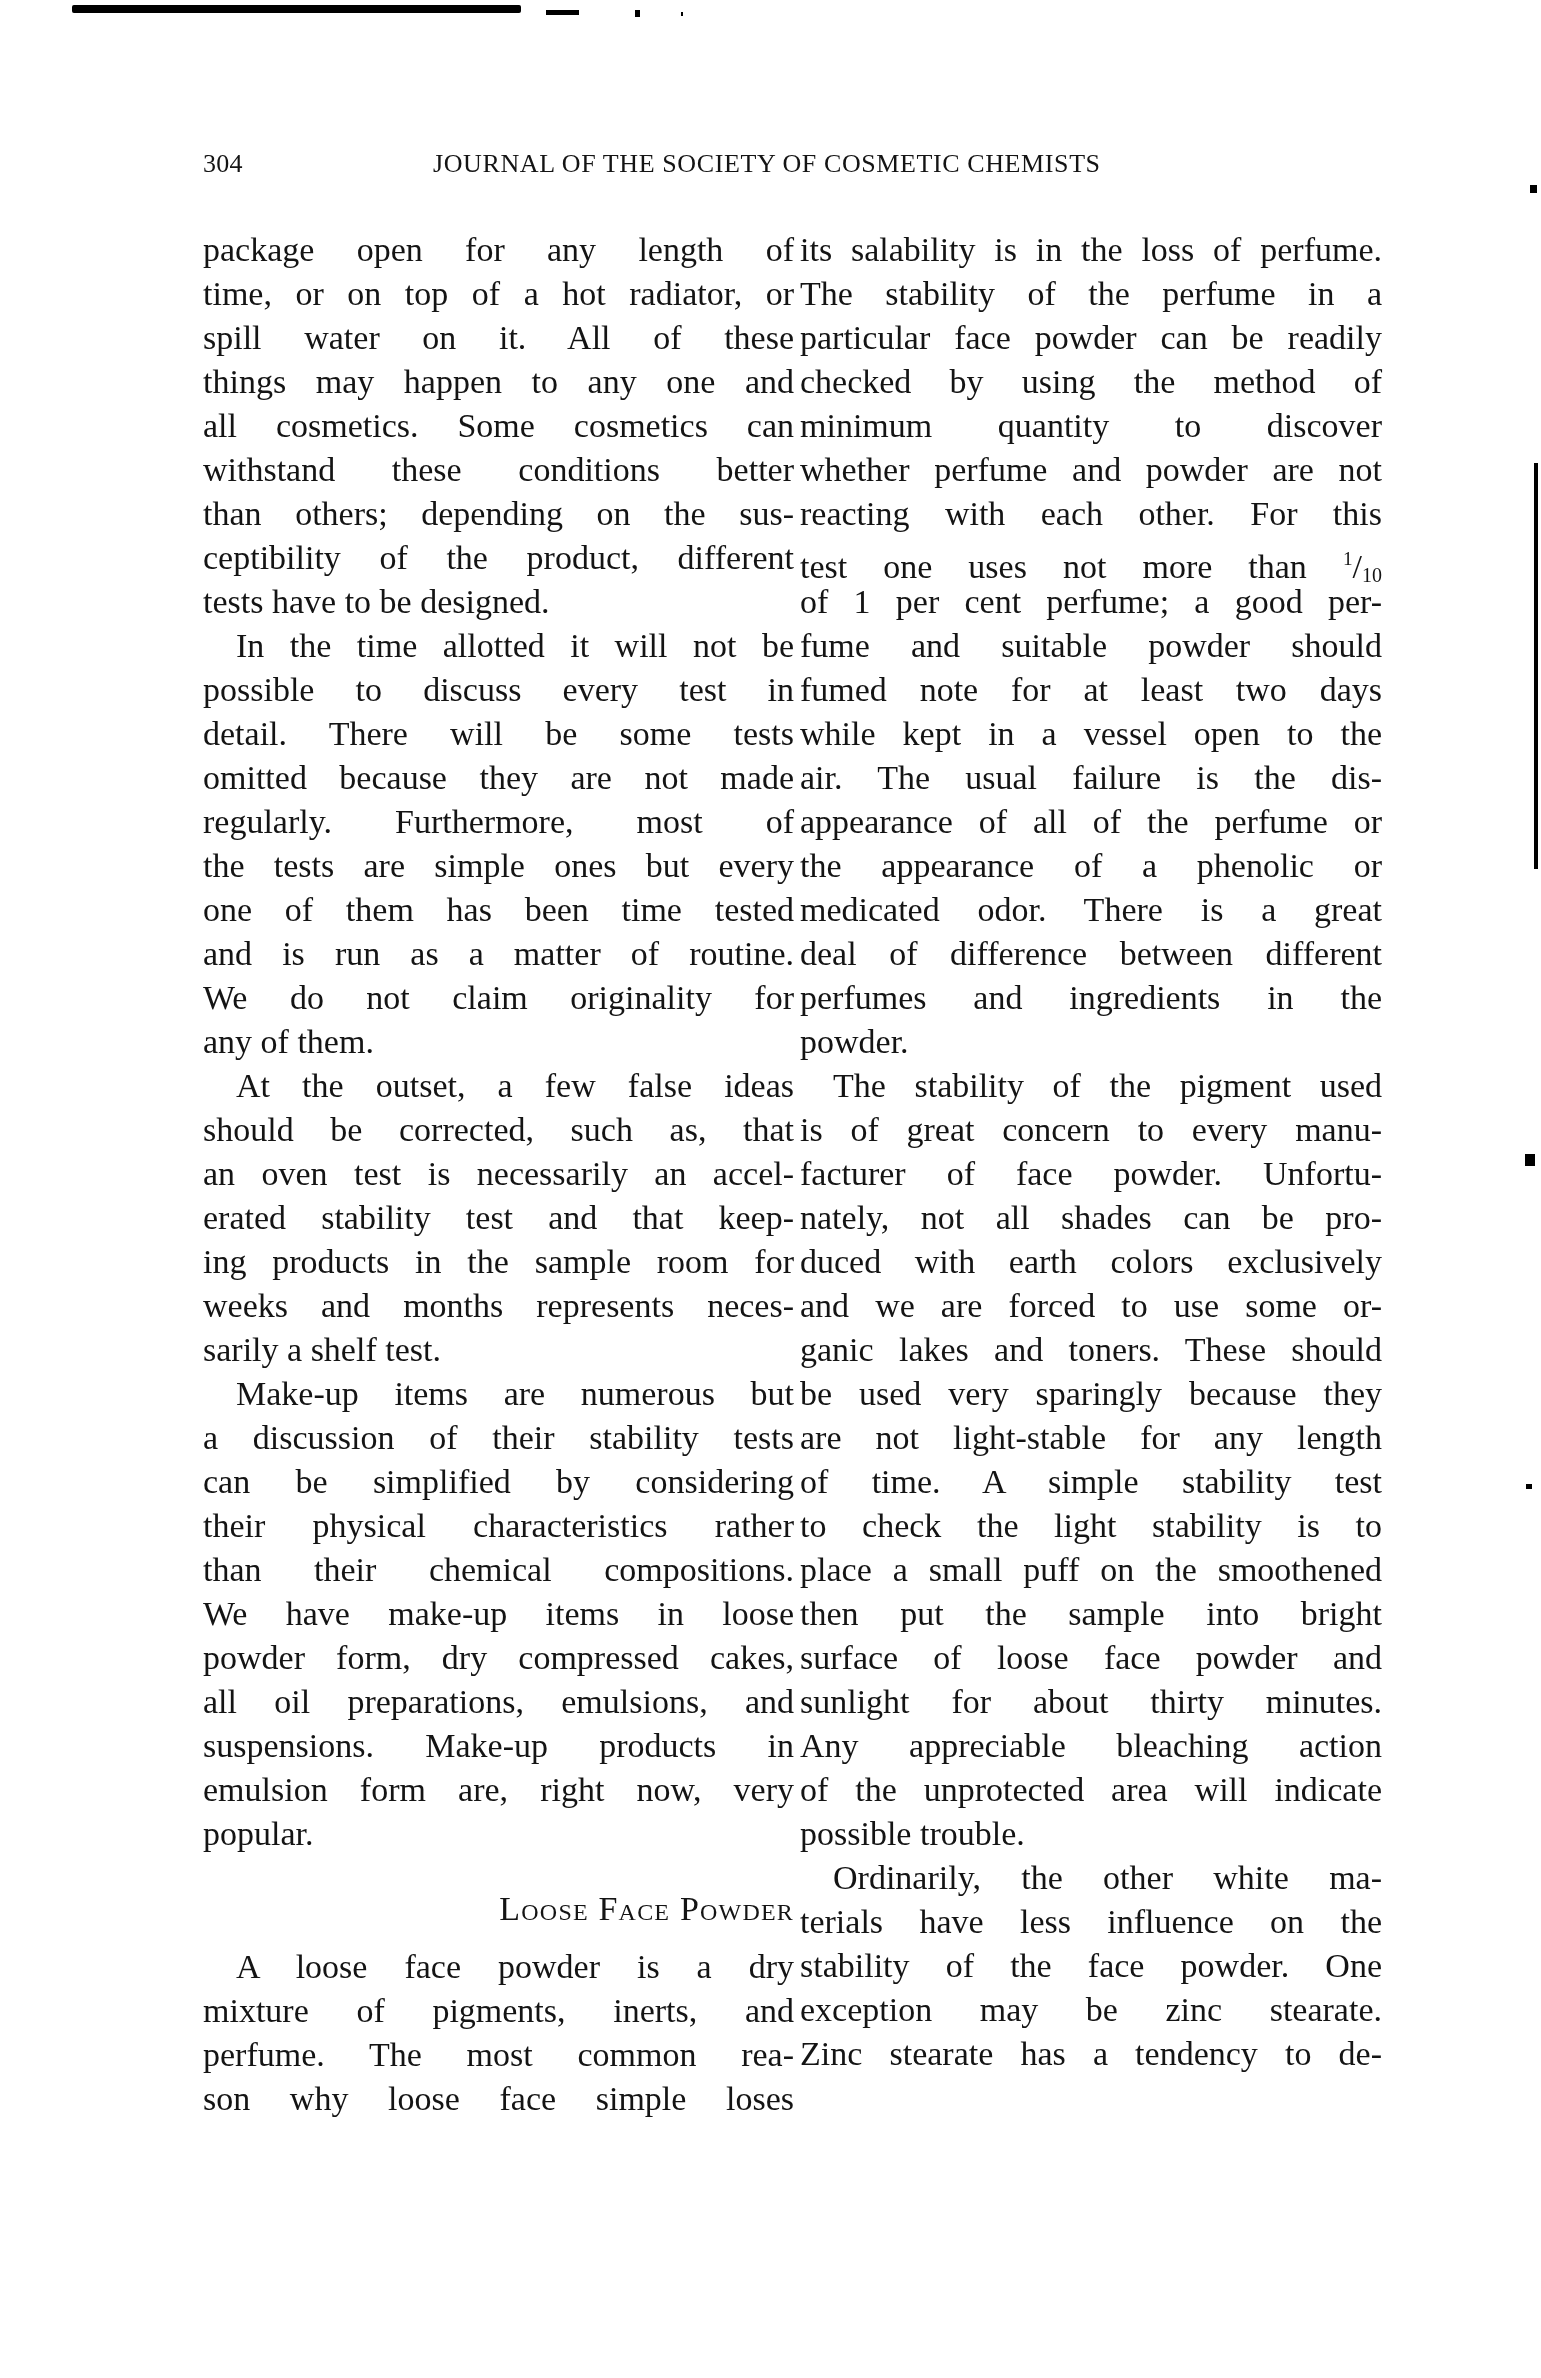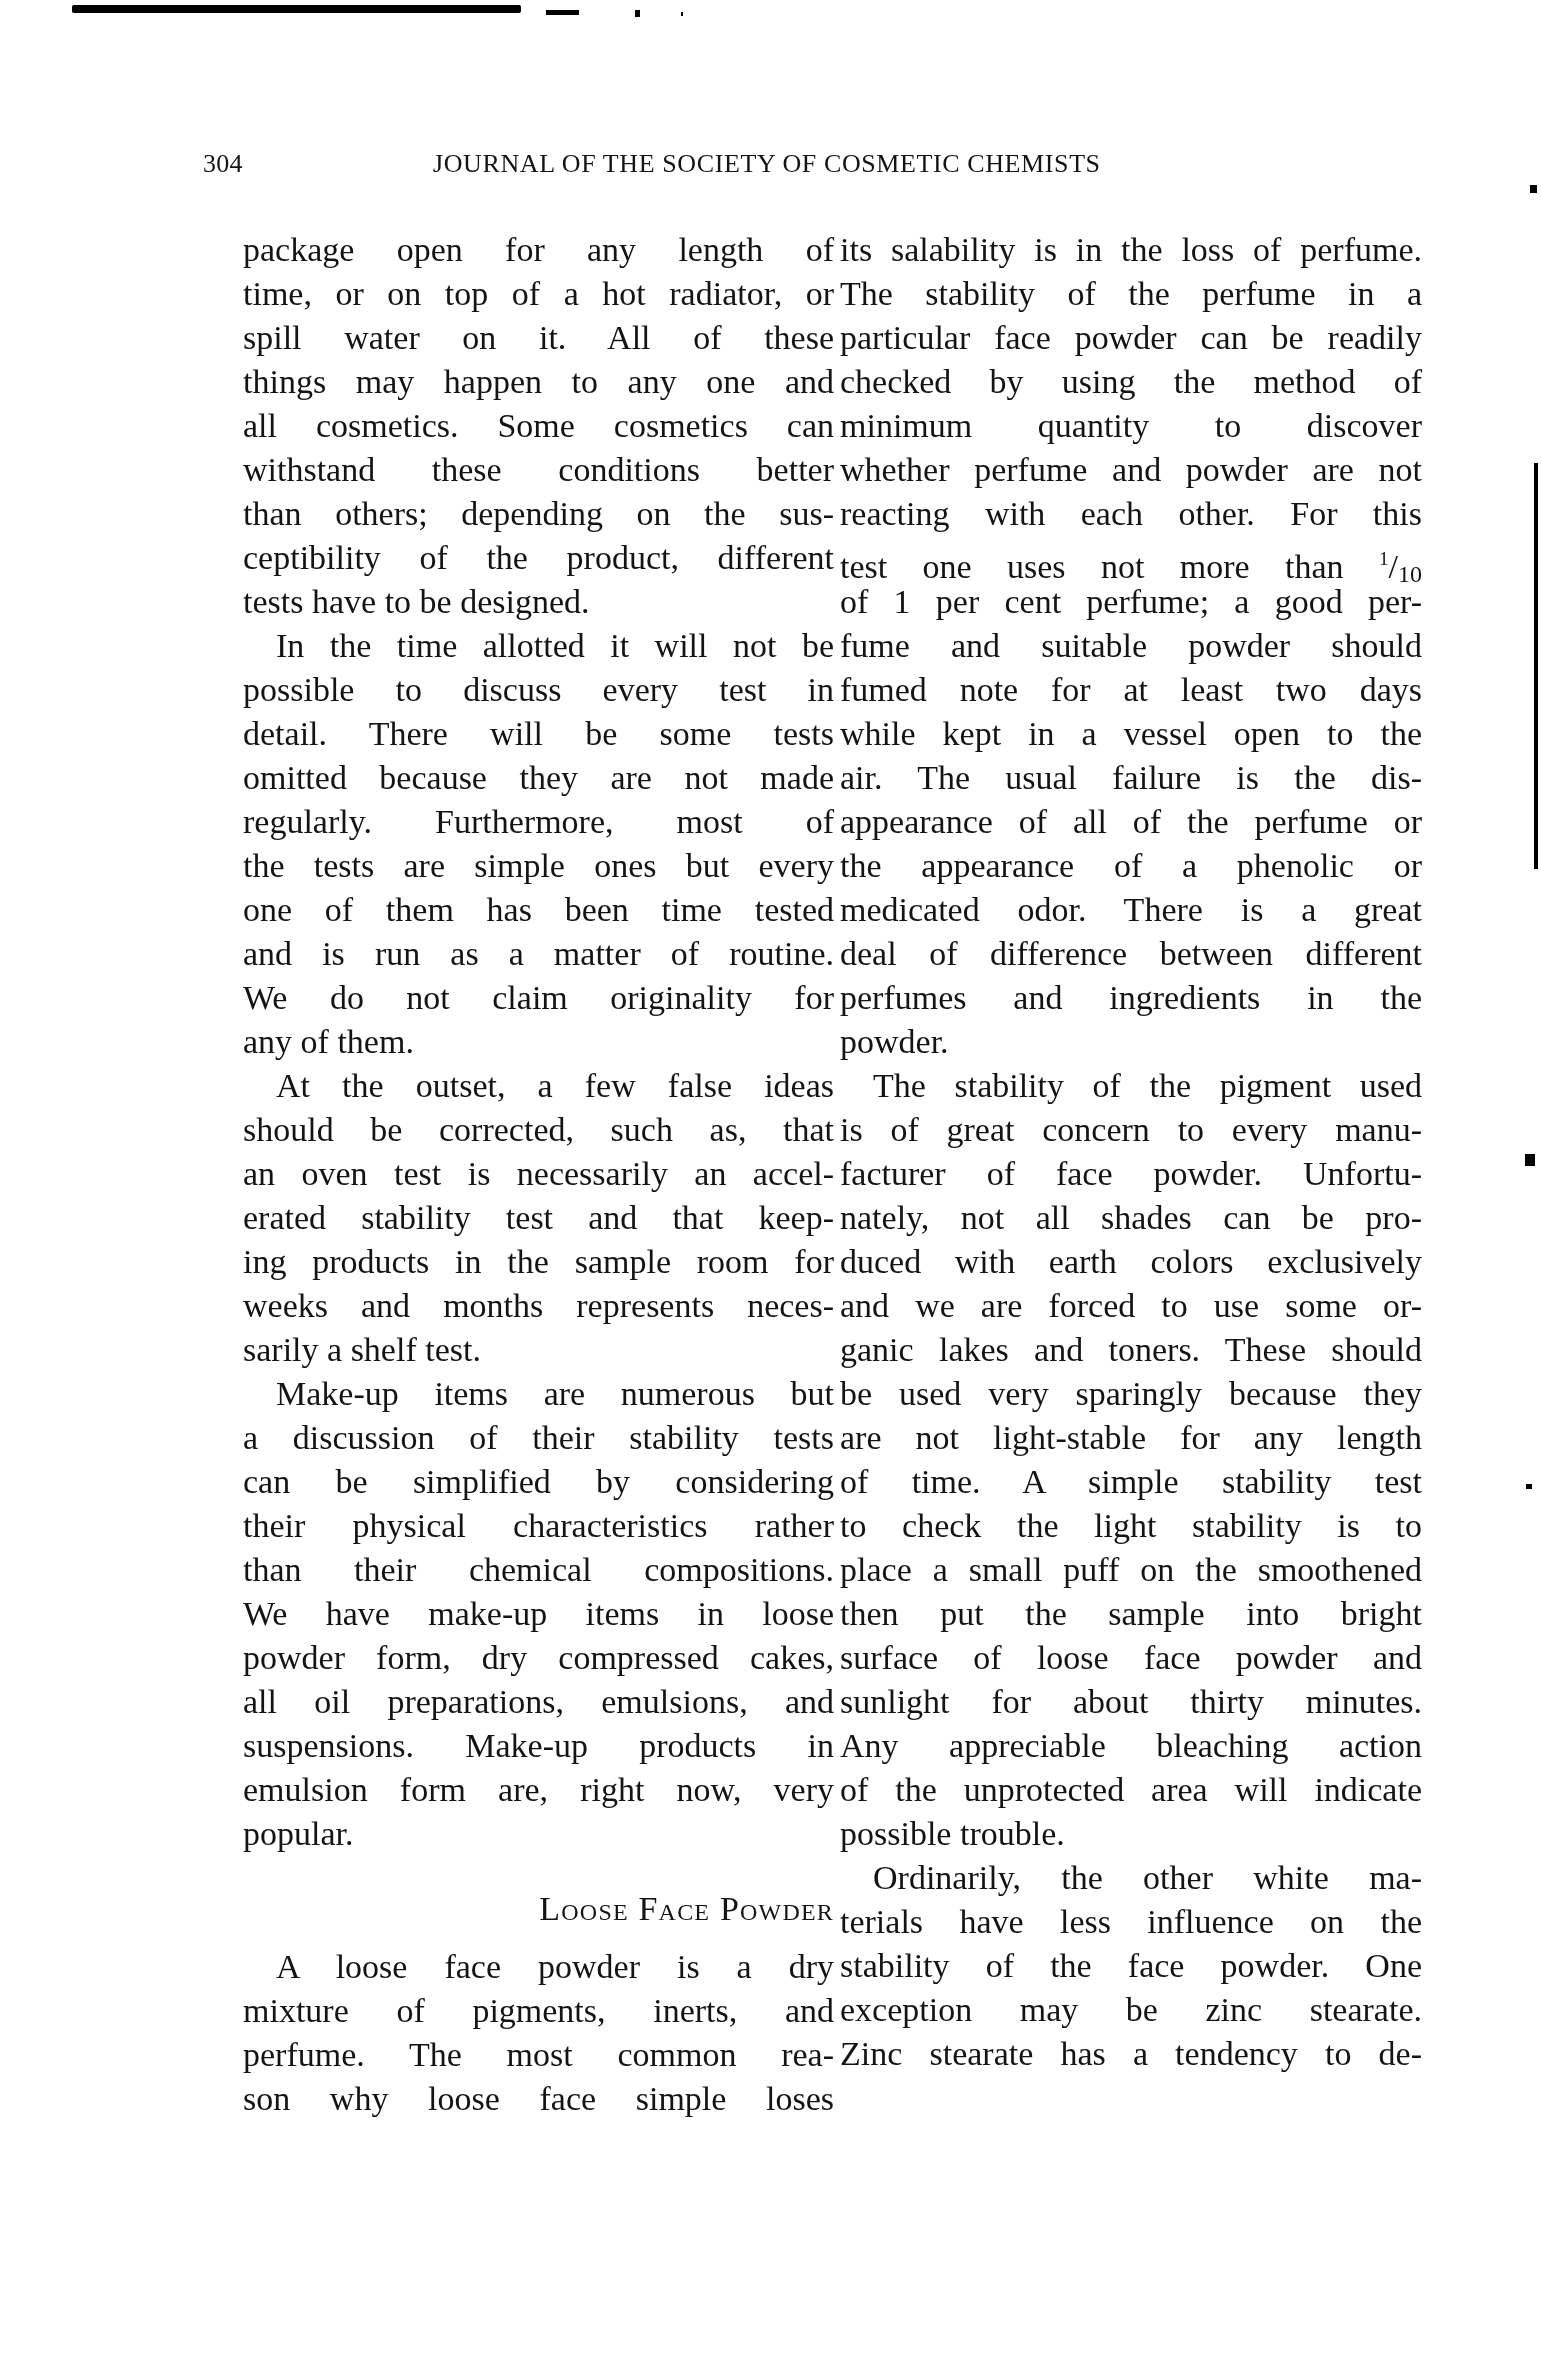--- a/index.html
+++ b/index.html
@@ -4,31 +4,31 @@
 <style>
   html, body { margin: 0; padding: 0; background: #ffffff; }
   body { width: 1542px; height: 2378px; position: relative; overflow: hidden;
          font-family: "Liberation Serif", "DejaVu Serif", serif; color: #141414; }
   .scanbar { position: absolute; background: #000; }
   .margin-mark { position: absolute; background: #000; }
   .running-head { position: absolute; top: 149px; left: 0; width: 1542px; height: 39px;
                   font-size: 26px; letter-spacing: 0.3px; }
   .page-number { position: absolute; left: 203px; top: 0; }
   .journal-title { position: absolute; left: 401px; top: 0; letter-spacing: 0.6px; margin-left: 32px; }
-  .column { position: absolute; top: 228px; margin-left: 40px; }
+  .column { position: absolute; top: 228px; }
   .col-left { left: 203px; width: 591px; }
   .col-right { left: 800px; width: 582px; }
   .line { height: 44px; line-height: 44px; font-size: 34px; white-space: nowrap;
           text-align: justify; text-align-last: justify; overflow: visible; }
   .line.last { text-align-last: left; }
   .line.indent { text-indent: 33px; }
   .section-heading { height: 89px; line-height: 106px; font-size: 34px; text-align: right;
                      font-variant: small-caps; letter-spacing: 1.2px; }
   sup.frac-n { font-size: 19.3px; vertical-align: 13.5px; }
-  sub.frac-d { font-size: 24px; vertical-align: -3.9px; }
+  sub.frac-d { font-size: 20px; vertical-align: -3.9px; }
 </style>
 </head>
 <body>
 
 <div class="scanbar" style="left:72px;top:4.8px;width:449px;height:8.7px;border-radius:1.9px;"></div>
 <div class="scanbar" style="left:546px;top:9.7px;width:33px;height:5.8px;"></div>
 <div class="scanbar" style="left:635px;top:9.7px;width:4.8px;height:7.7px;"></div>
 <div class="scanbar" style="left:681px;top:11.6px;width:1.9px;height:4.8px;"></div>
 <div class="margin-mark" style="left:1530px;top:185px;width:6.8px;height:7.7px;"></div>
 <div class="margin-mark" style="left:1534px;top:463px;width:3.9px;height:406px;"></div>

